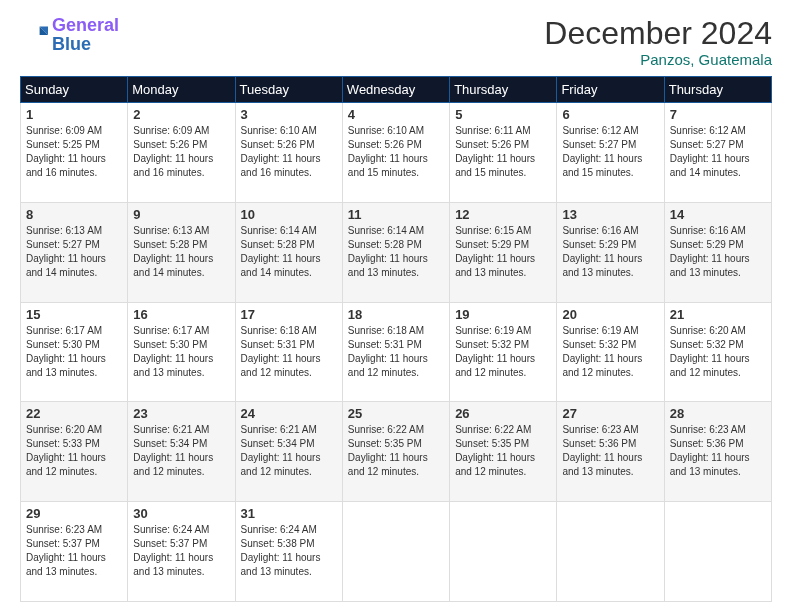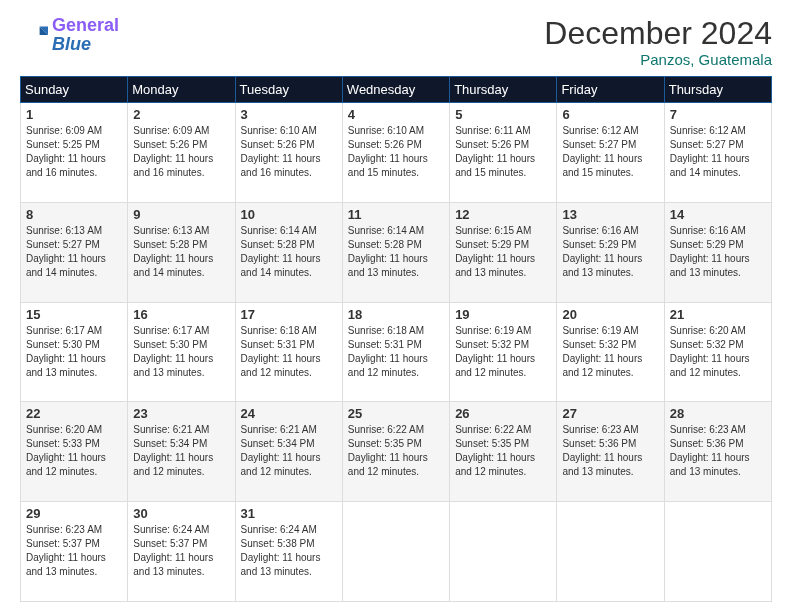--- a/index.html
+++ b/index.html
@@ -32,21 +32,20 @@
       font-size: 18px;
       font-weight: bold;
       color: #8b5cf6;
       line-height: 1;
     }
     .logo-text-blue {
       font-size: 18px;
       font-weight: bold;
       color: #2a6db5;
       line-height: 1;
-      font-style: italic;
     }
     .logo-icon {
       width: 28px;
       height: 28px;
     }
     .title-section {
       text-align: right;
     }
     .main-title {
       font-size: 32px;

